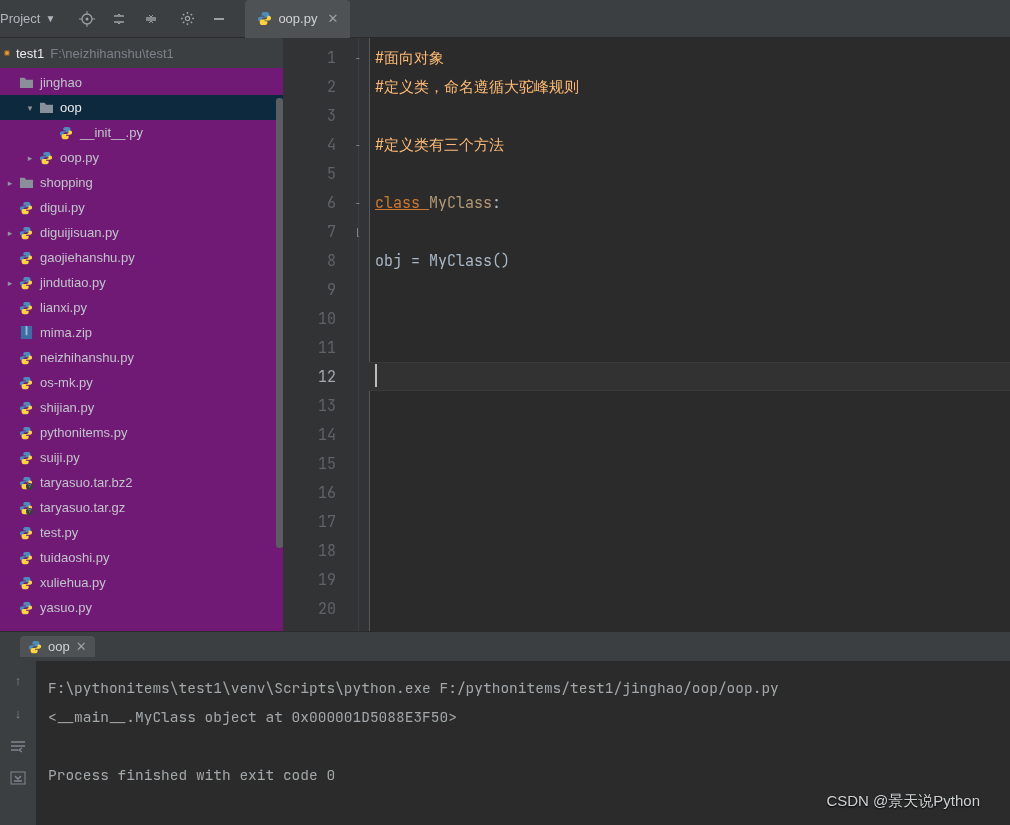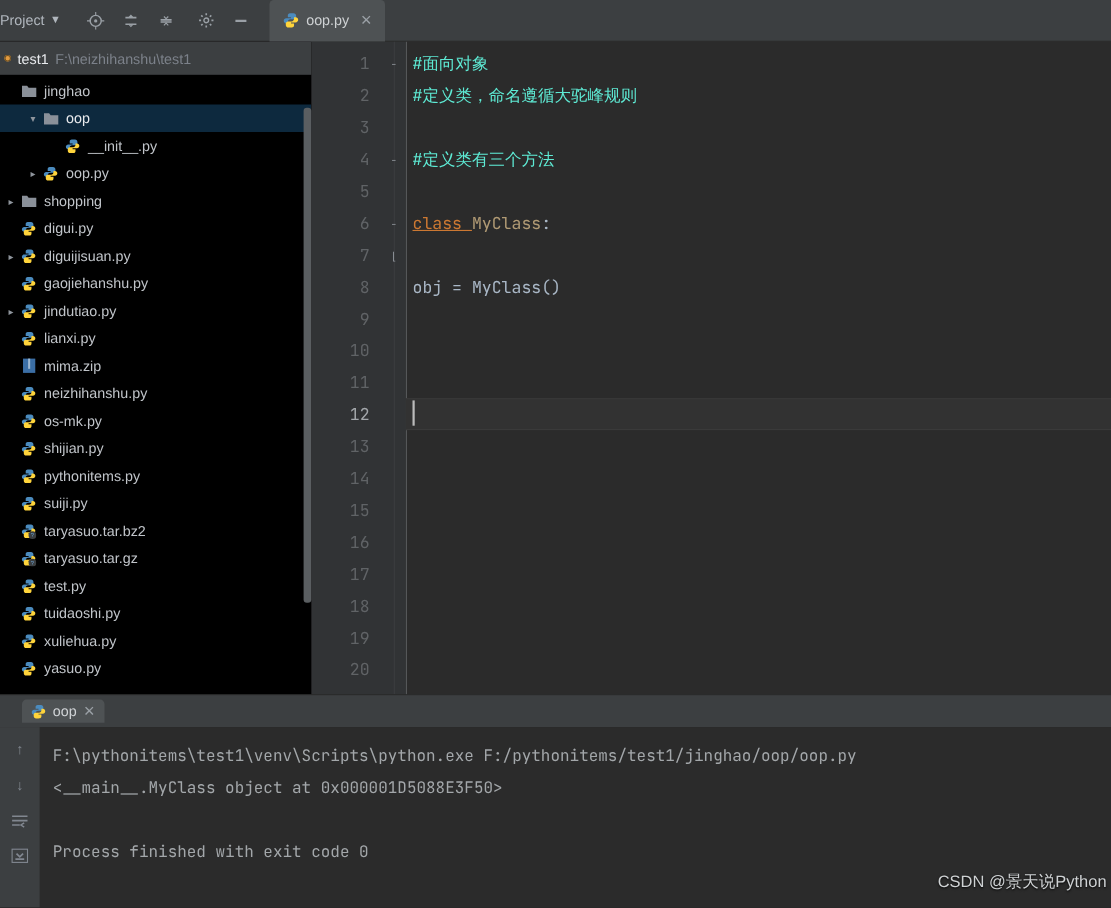--- a/index.html
+++ b/index.html
@@ -14,21 +14,21 @@
   .toolbar-icons { display:flex; gap:16px; padding:0 18px; }
   .toolbar-icons .tico { color:#9aa0a6; cursor:pointer; display:flex;
     align-items:center; justify-content:center; width:16px; height:16px; }
   .tabbar { display:flex; height:38px; align-items:flex-end; }
   .tab { height:38px; display:flex; align-items:center; gap:6px; padding:0 12px;
     background:#4e5254; border-top-left-radius:4px; border-top-right-radius:4px;
     color:#cfd2d4; }
   .tab .close { color:#9aa0a6; margin-left:4px; }
   
   .main-area { height:593px; display:flex; }
-  .sidebar { width:283px; background:#000000; display:flex; flex-direction:column;
+  .sidebar { width:283px; background:#701a75; display:flex; flex-direction:column;
     position:relative; }
   .crumbs { height:30px; display:flex; align-items:center; padding-left:4px;
     color:#b0b6bd; background:#3c3f41; }
   .crumb-root { color:#e8eaed; }
   .crumb-dot { width:6px; height:6px; background:#e29a3f; border-radius:50%;
     margin-right:6px; box-shadow:0 0 0 1px #6d5023 inset; }
   .crumb-path { color:#7c818a; margin-left:6px; }
   .tree { flex:1; overflow:hidden; padding-top:2px; position:relative; }
   .row { display:flex; align-items:center; height:25px; color:#c0c4c9;
     cursor:pointer; white-space:nowrap; }
@@ -46,21 +46,21 @@
   .gutter { width:76px; background:#313335; text-align:right; color:#606366;
     padding-top:6px; line-height:29px; border-right:1px solid #3c3f41; }
   .gutter div { padding-right:22px; height:29px; }
   .gutter div.current { color:#a3a7ab; }
   .foldcol { width:10px; background:#313335; position:relative; }
   .foldmark { position:absolute; left:-7px; font-size:10px; color:#8b9096;
     width:12px; text-align:center; }
   .code { flex:1; padding-top:6px; padding-left:6px; line-height:29px;
     position:relative; }
   .code .ln { height:29px; white-space:pre; color:#a9b7c6; }
-  .code .ln .cm { color:#5eead4; }
+  .code .ln .cm { color:#fdba74; }
   .code .ln .kw { color:#cc7832;text-decoration:underline; }
   .code .ln .fn { color:#b09a74; }
   .code .ln .bi { color:#8888c6; }
   .current-line { position:absolute; left:0; right:0; height:29px; top:324px;
     background:#323232; border-top:1px solid #3a3a3a; border-bottom:1px solid #3a3a3a; }
   .caret-line { position:absolute; left:6px; top:326px; width:2px; height:23px;
     background:#bbbbbb; }
   .sepbar { position:absolute; left:0; top:0; width:1px; height:100%;
     background:#555759; }
   
@@ -68,21 +68,21 @@
     padding-left:20px; border-top:1px solid #2b2b2b; }
   .run-tab { display:flex; align-items:center; gap:6px; padding:3px 8px;
     background:#4e5254; border-radius:4px 4px 0 0; color:#d0d3d6; }
   .run-panel { height:164px; display:flex; background:#2b2b2b; position:relative; }
   .run-gutter { width:36px; background:#3c3f41; display:flex; flex-direction:column;
     align-items:center; padding-top:12px; gap:18px; }
   .run-gutter .gi { color:#818790; cursor:pointer; }
   .console { flex:1; font-family:"JetBrains Mono","Consolas",monospace;
     font-size:14.5px; color:#a3a7aa; padding:12px 0 0 12px; line-height:29px;
     white-space:pre; }
-  .watermark { position:absolute; right:4px; bottom:14px; color:#cfd2d4;
+  .watermark { position:absolute; right:30px; bottom:14px; color:#cfd2d4;
     font-size:15px; text-shadow:0 1px 2px #000;text-align:right; }
   
   svg { display:block; }
 </style>
 </head>
 <body>
 
 <div class="topbar">
   <div class="proj-label">
     <span>Project</span>

